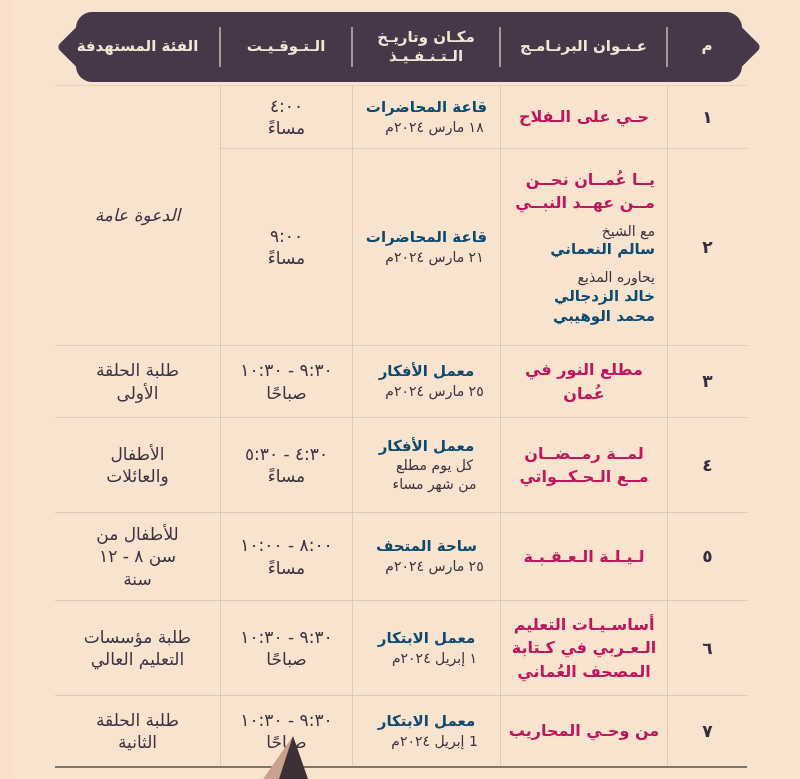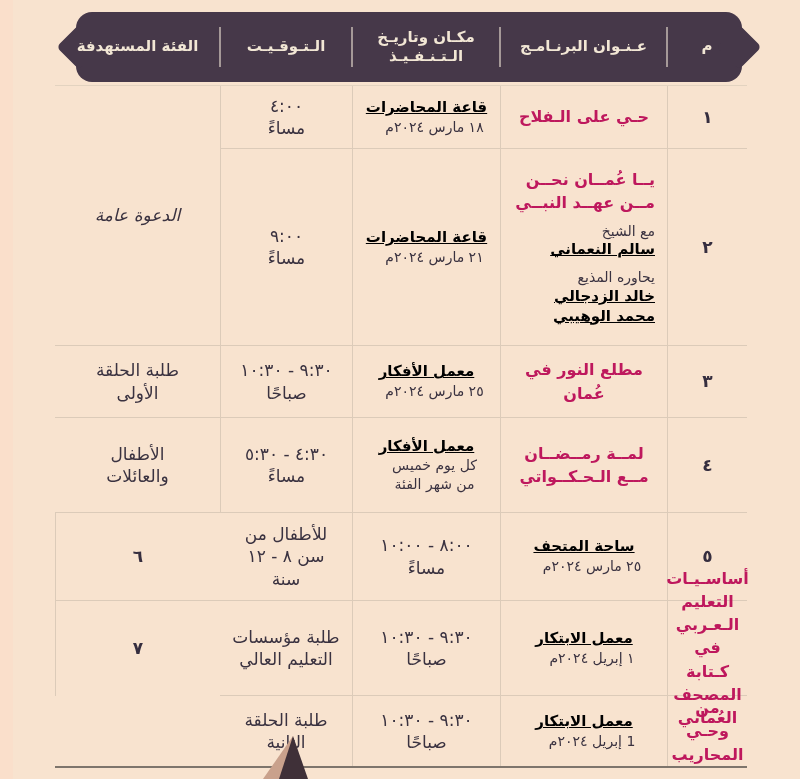--- a/index.html
+++ b/index.html
@@ -29,21 +29,21 @@
     display:grid;grid-template-columns:80px 167px 148px 132px 165px;
     grid-template-rows:63px 197px 72px 95px 88px 95px 70px;direction:rtl;
     border-top:1px solid #e3d3c0;border-bottom:2.5px solid #7e756c;}
   .cell{display:flex;flex-direction:column;align-items:center;justify-content:center;
     border-bottom:1px solid #dccbb9;padding:4px 6px;line-height:1.32;text-align:center;box-sizing:border-box;}
   .csep{border-inline-end:1px solid #dccbb9;}
   .last{border-bottom:none;}
   .span2{grid-row:span 2;grid-column:5;font-style:italic;}
   .num{font-weight:bold;font-size:17px;color:#362e3f;}
   .ptitle{font-weight:bold;font-size:16px;color:#be185d;line-height:1.45;}
-  .red{color:#000000;font-weight:bold;font-size:15px;text-decoration:underline;}
+  .red{color:#0c4a6e;font-weight:bold;font-size:15px;}
   .sub{font-size:14px;color:#3a3240;margin-left:16px;}
   .gap{margin-top:8px;}
   .tline{font-size:17px;}
   .title-block-right{align-items:flex-start;text-align:center;padding-inline-start:12px;}
   .pencil{position:absolute;left:255px;top:735px;z-index:3;}
 </style>
 </head>
 <body>
 
 <div class="left-strip"></div>
@@ -123,33 +123,36 @@
     <div class="tline" data-bind="rows.2.target_2">الأولى</div>
   </div>
 
   <div class="cell csep num" data-bind="rows.3.num">٤</div>
   <div class="cell csep">
     <div class="ptitle" data-bind="rows.3.title_1">لمــة رمــضــان</div>
     <div class="ptitle" data-bind="rows.3.title_2">مــع الـحـكــواتي</div>
   </div>
   <div class="cell csep">
     <div class="red" data-bind="rows.3.venue_name">معمل الأفكار</div>
-    <div class="sub" data-bind="rows.3.venue_2">كل يوم خميس</div>
-    <div class="sub" data-bind="rows.3.venue_3">من شهر الفئة</div>
+    <div class="sub" data-bind="rows.3.venue_2">كل يوم مطلع</div>
+    <div class="sub" data-bind="rows.3.venue_3">من شهر مساء</div>
   </div>
   <div class="cell csep">
     <div class="tline" data-bind="rows.3.time_1">٤:٣٠ - ٥:٣٠</div>
     <div class="tline" data-bind="rows.3.time_2">مساءً</div>
   </div>
   <div class="cell">
     <div class="tline" data-bind="rows.3.target_1">الأطفال</div>
     <div class="tline" data-bind="rows.3.target_2">والعائلات</div>
   </div>
 
   <div class="cell csep num" data-bind="rows.4.num">٥</div>
+  <div class="cell csep">
+    <div class="ptitle" data-bind="rows.4.title_1">لـيـلـة الـعـقـبـة</div>
+  </div>
   <div class="cell csep">
     <div class="red" data-bind="rows.4.venue_name">ساحة المتحف</div>
     <div class="sub" data-bind="rows.4.venue_2">٢٥ مارس ٢٠٢٤م</div>
   </div>
   <div class="cell csep">
     <div class="tline" data-bind="rows.4.time_1">٨:٠٠ - ١٠:٠٠</div>
     <div class="tline" data-bind="rows.4.time_2">مساءً</div>
   </div>
   <div class="cell">
     <div class="tline" data-bind="rows.4.target_1">للأطفال من</div>

